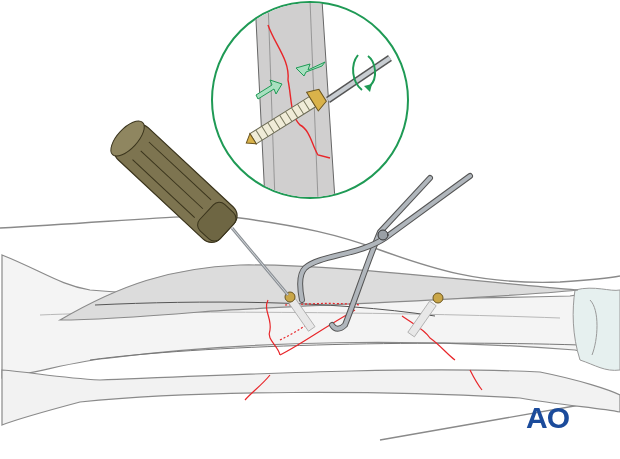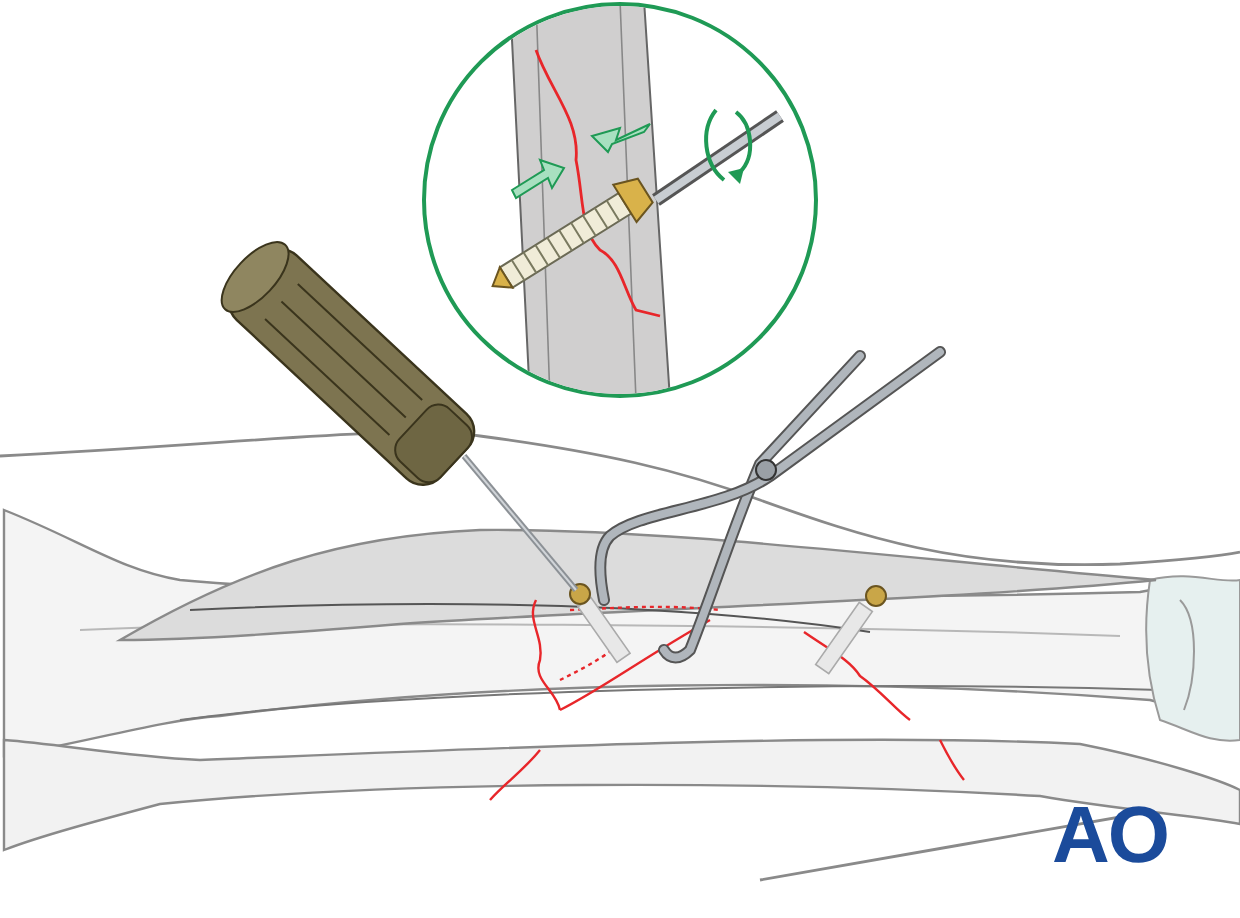--- a/index.html
+++ b/index.html
@@ -1,19 +1,19 @@
 <!DOCTYPE html>
 <html><head>
 <meta charset="utf-8">
 <style>
   html, body { margin:0; padding:0; background:#ffffff; }
   body { width:620px; height:459px; overflow:hidden; position:relative; font-family:"Liberation Sans", sans-serif; }
   #scene { position:absolute; left:0; top:0; width:620px; height:459px; }
   .logo { position:absolute; left:526px; top:402px; width:56px; height:32px; }
-  .logo-text { position:absolute; left:0; top:0; font-family:"Liberation Sans", sans-serif; font-weight:bold; font-size:40px; letter-spacing:-1px; color:#1b4b9b; line-height:32px; }
+  .logo-text { position:absolute; left:0; top:0; font-family:"Liberation Sans", sans-serif; font-weight:bold; font-size:30px; letter-spacing:-1px; color:#1b4b9b; line-height:32px; }
 </style>
 </head>
 <body>
 
 <svg id="scene" viewBox="0 0 620 459" xmlns="http://www.w3.org/2000/svg">
 
   <g fill="none" stroke="#8a8a8a" stroke-width="1.4">
     <path d="M0 228 C 120 222, 200 212, 240 218 C 300 226, 340 235, 380 250 C 430 268, 480 285, 560 282 C 590 280, 610 278, 620 276"></path>
     <path d="M380 440 C 440 430, 520 415, 580 405 C 600 402, 615 400, 620 399"></path>
   </g>

